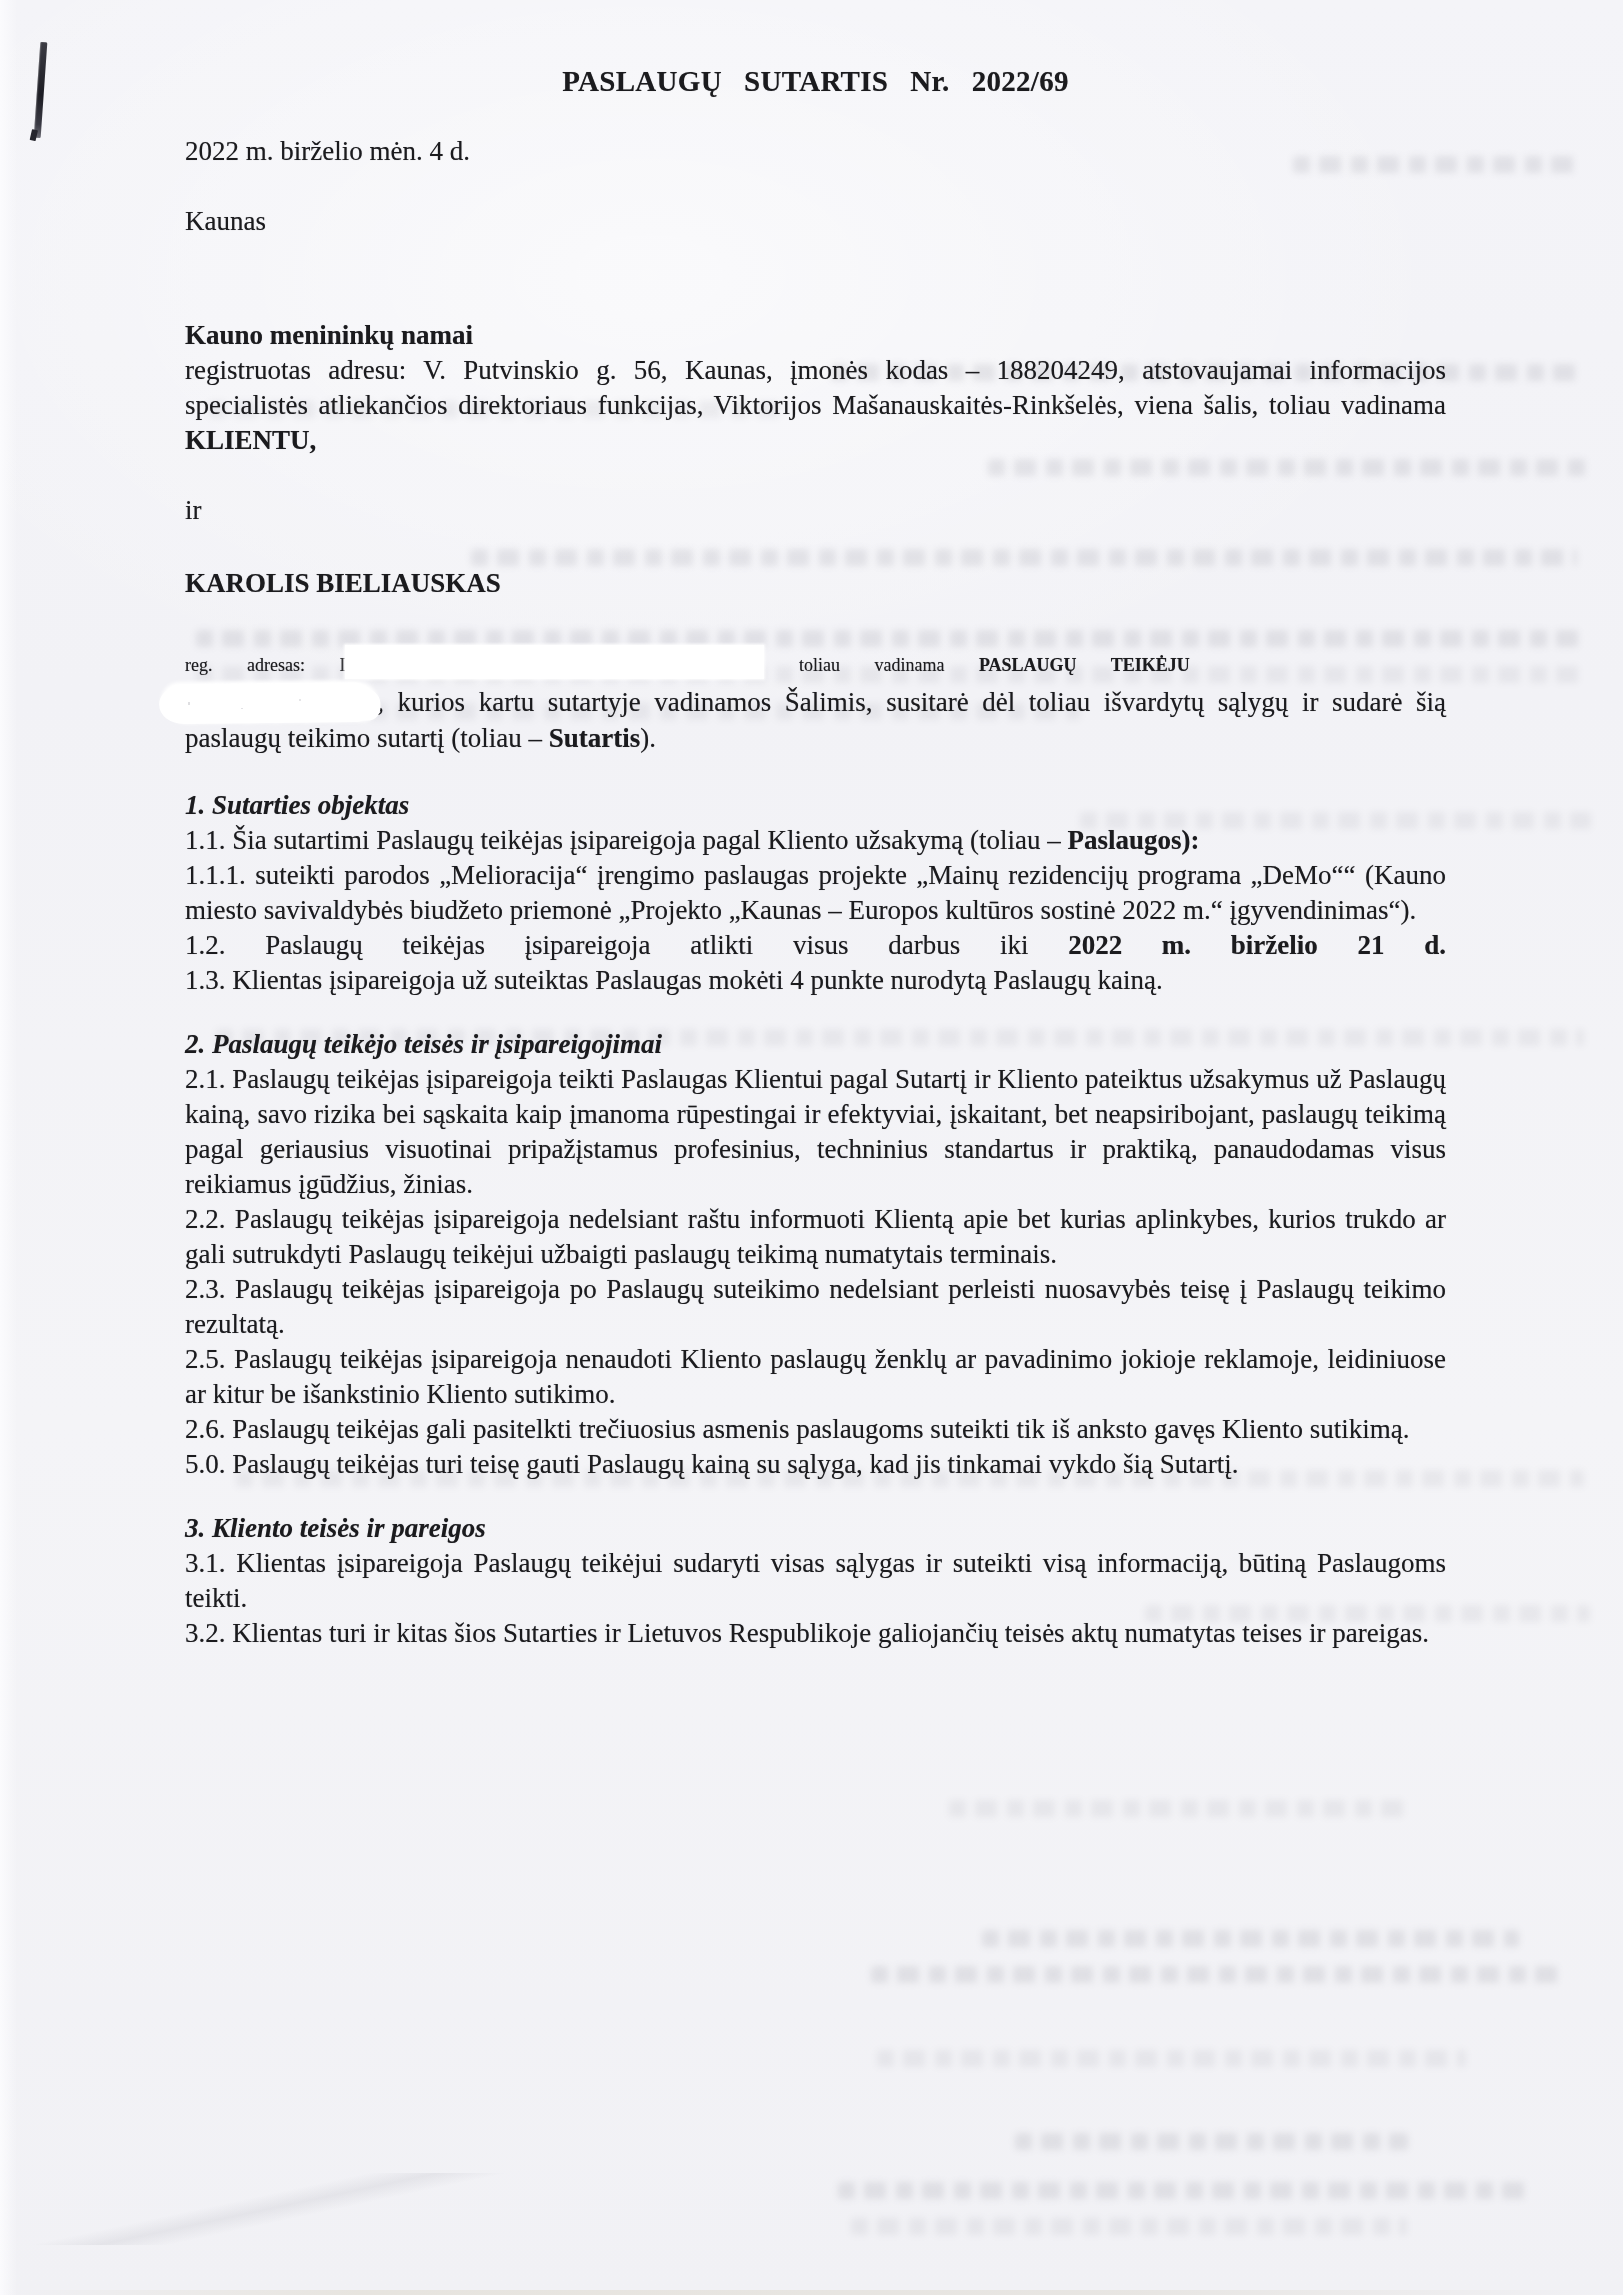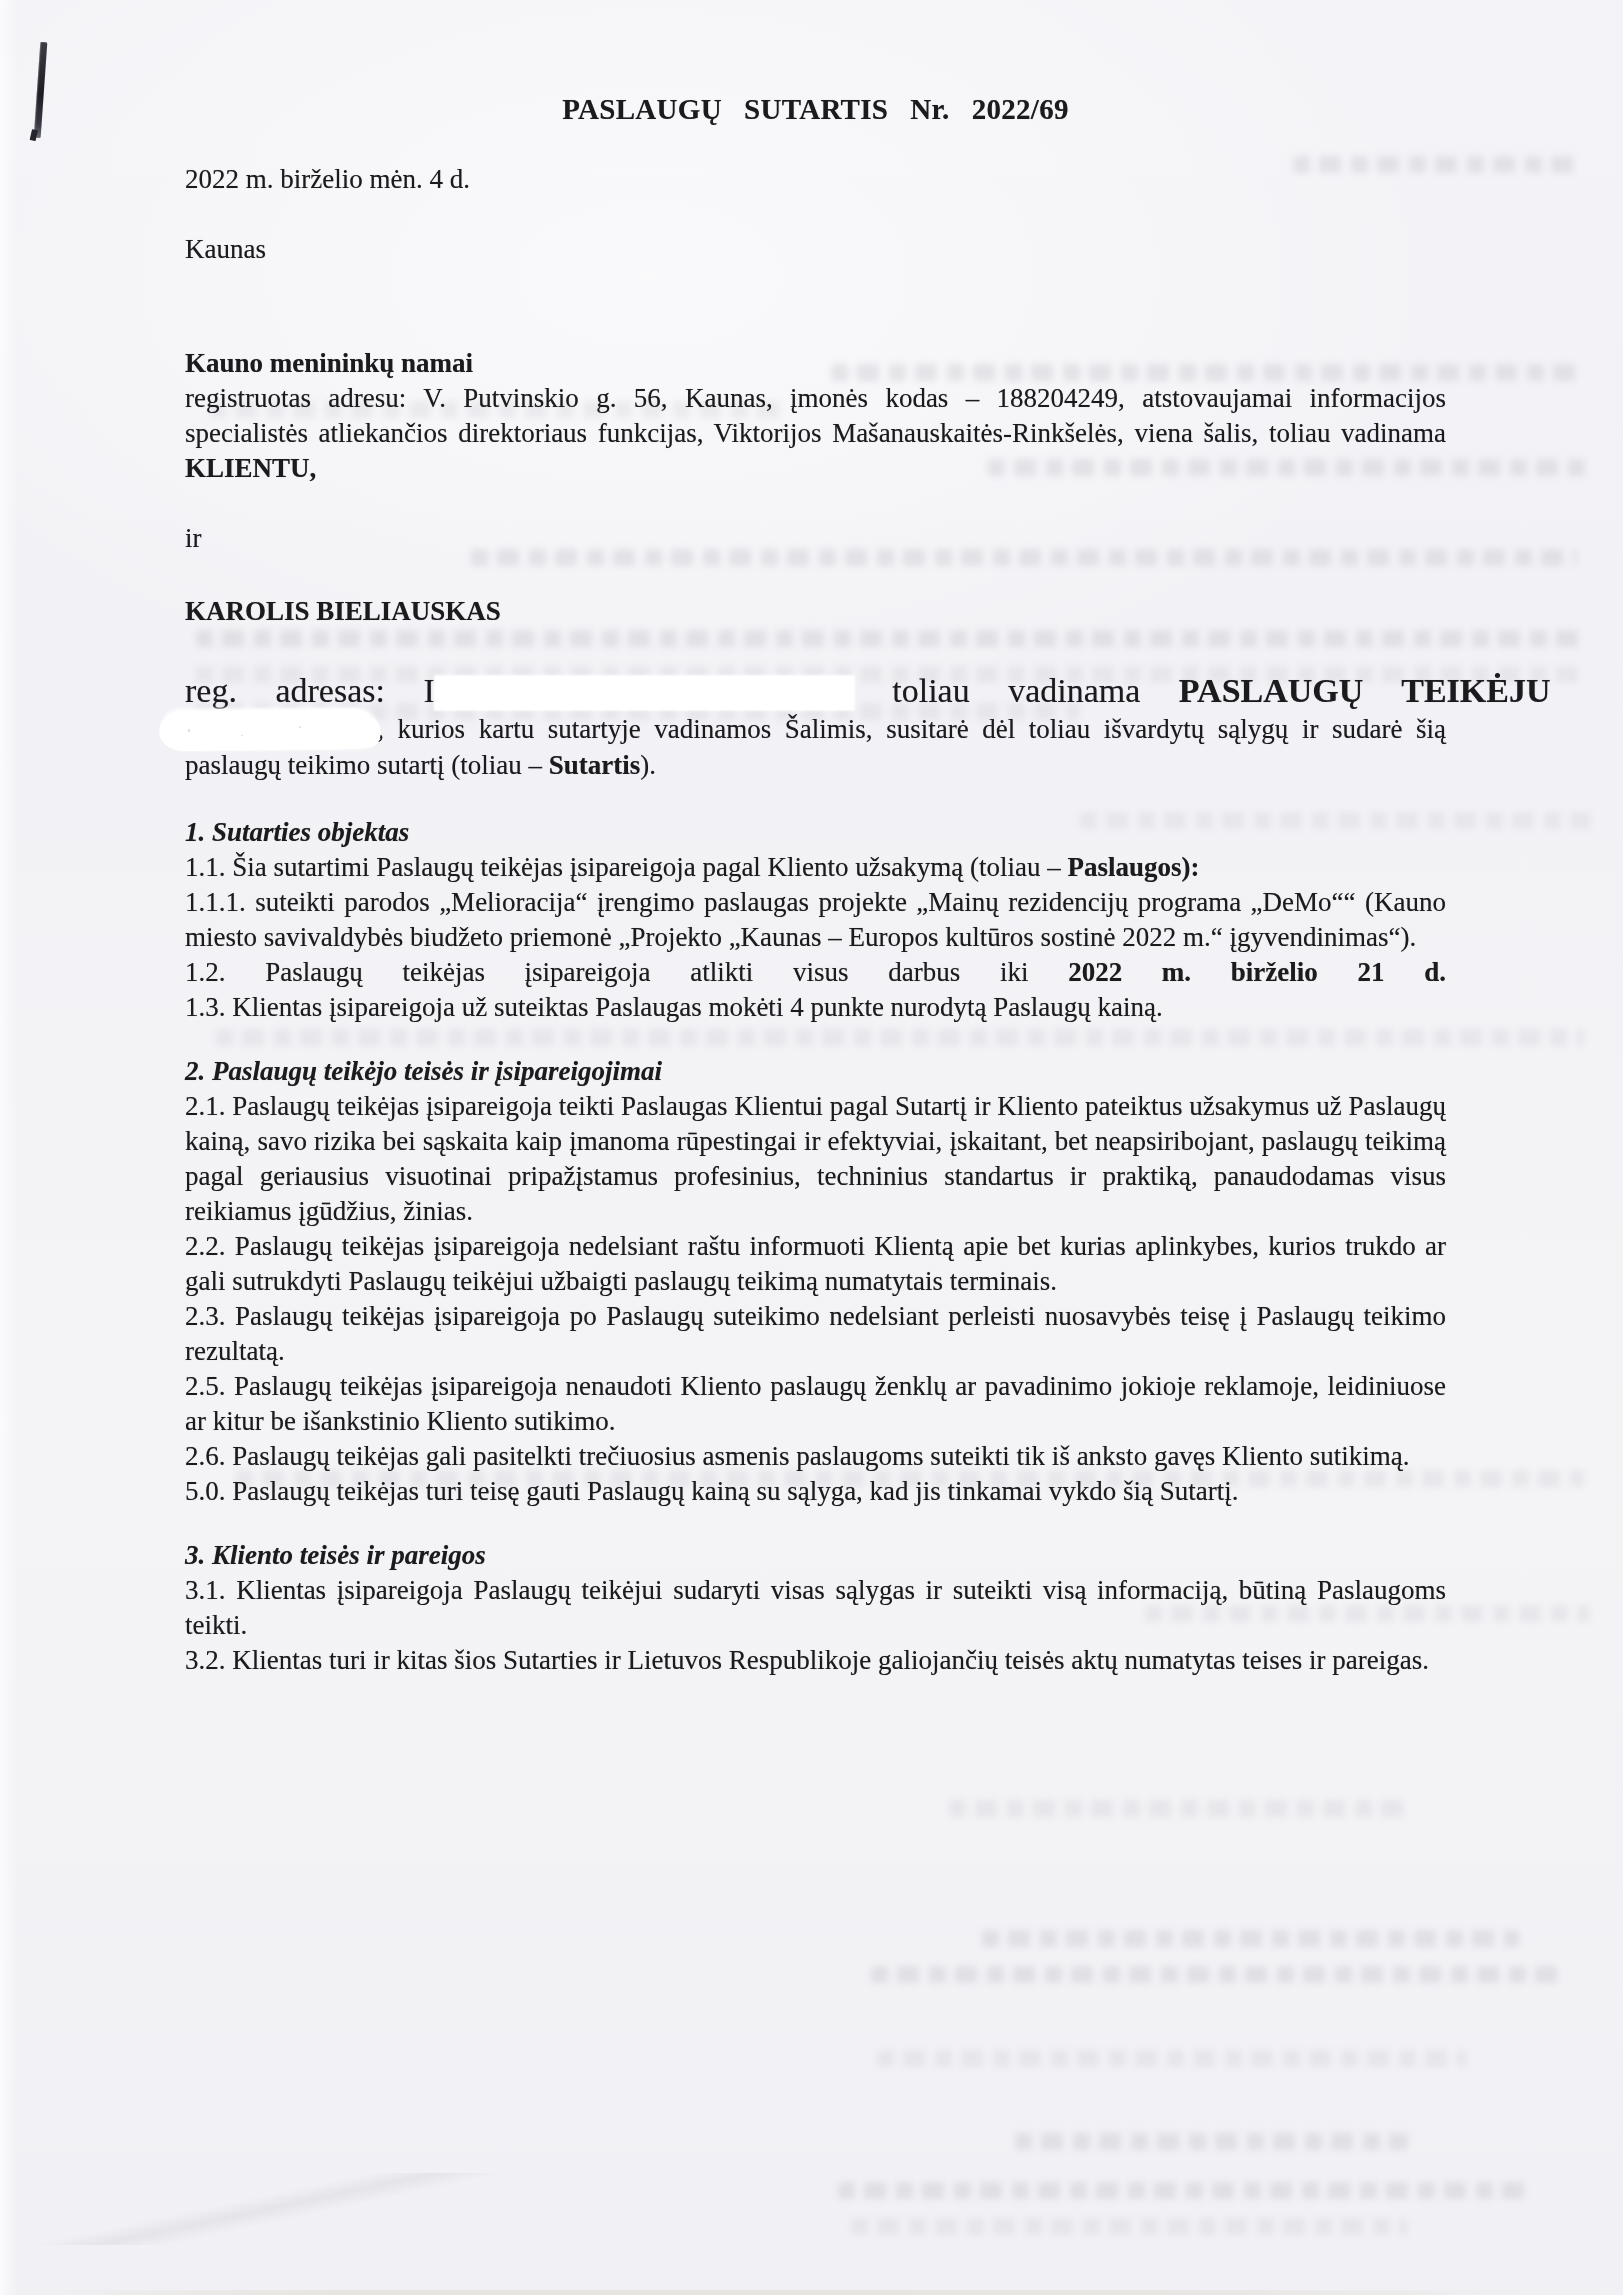--- a/index.html
+++ b/index.html
@@ -8,31 +8,31 @@
     width:1623px;height:2295px;
     margin:0 auto;
     overflow:hidden;
     background:
       radial-gradient(1178px 655px at 40% 12%, rgba(255,255,255,.55), rgba(255,255,255,0) 70%),
       linear-gradient(180deg,#f4f4f8 0%,#f2f2f6 30%,#f4f4f7 62%,#f1f1f5 100%);
     font-family:"Liberation Serif","DejaVu Serif",serif;
     color:#1b1b1e;
   }
   
-  .content{position:relative;z-index:2;padding:92px 177px 0 185px;}
+  .content{position:relative;z-index:2;padding:64px 177px 0 185px;}
   .content, .content *{text-shadow:0 0 0.7px rgba(25,25,30,.45);}
   .line{font-size:27px;line-height:35px;}
   .title{font-size:29px;line-height:35px;font-weight:bold;text-align:center;word-spacing:.5em;letter-spacing:0.3px;}
   .center{}
   .para{font-size:27px;line-height:35px;text-align:justify;margin:0;}
   .stretch{text-align:justify;text-align-last:justify;}
   .heading{font-size:27px;line-height:35px;font-weight:bold;font-style:italic;margin:0;}
   b{font-weight:bold;}
   .sp44{height:29px}.sp49{height:32px}.sp54{height:35px}.sp58{height:38px}.sp67{height:44px}.sp120{height:79px}
-  .nowrap-line{font-size:34px;line-height:35px;white-space:nowrap;word-spacing:30px;}
+  .nowrap-line{font-size:18px;line-height:35px;white-space:nowrap;word-spacing:30px;}
   .redaction-box{
     display:inline-block;width:419px;height:34px;vertical-align:-7.9px;
     background:#ffffff;box-shadow:0 0 2.6px 1.3px rgba(255,255,255,.95);
   }
   .whiteout{
     display:inline-block;width:213px;height:38px;vertical-align:-10.5px;margin-left:-31px;margin-right:1.3px;
     background:
       radial-gradient(circle 2px at 26px 19.6px, rgba(140,140,150,.28) 60%, transparent 62%),
       radial-gradient(circle 1.3px at 79px 25px, rgba(140,140,150,.25) 60%, transparent 62%),
       radial-gradient(circle 2px at 137px 17px, rgba(140,140,150,.22) 60%, transparent 62%),

